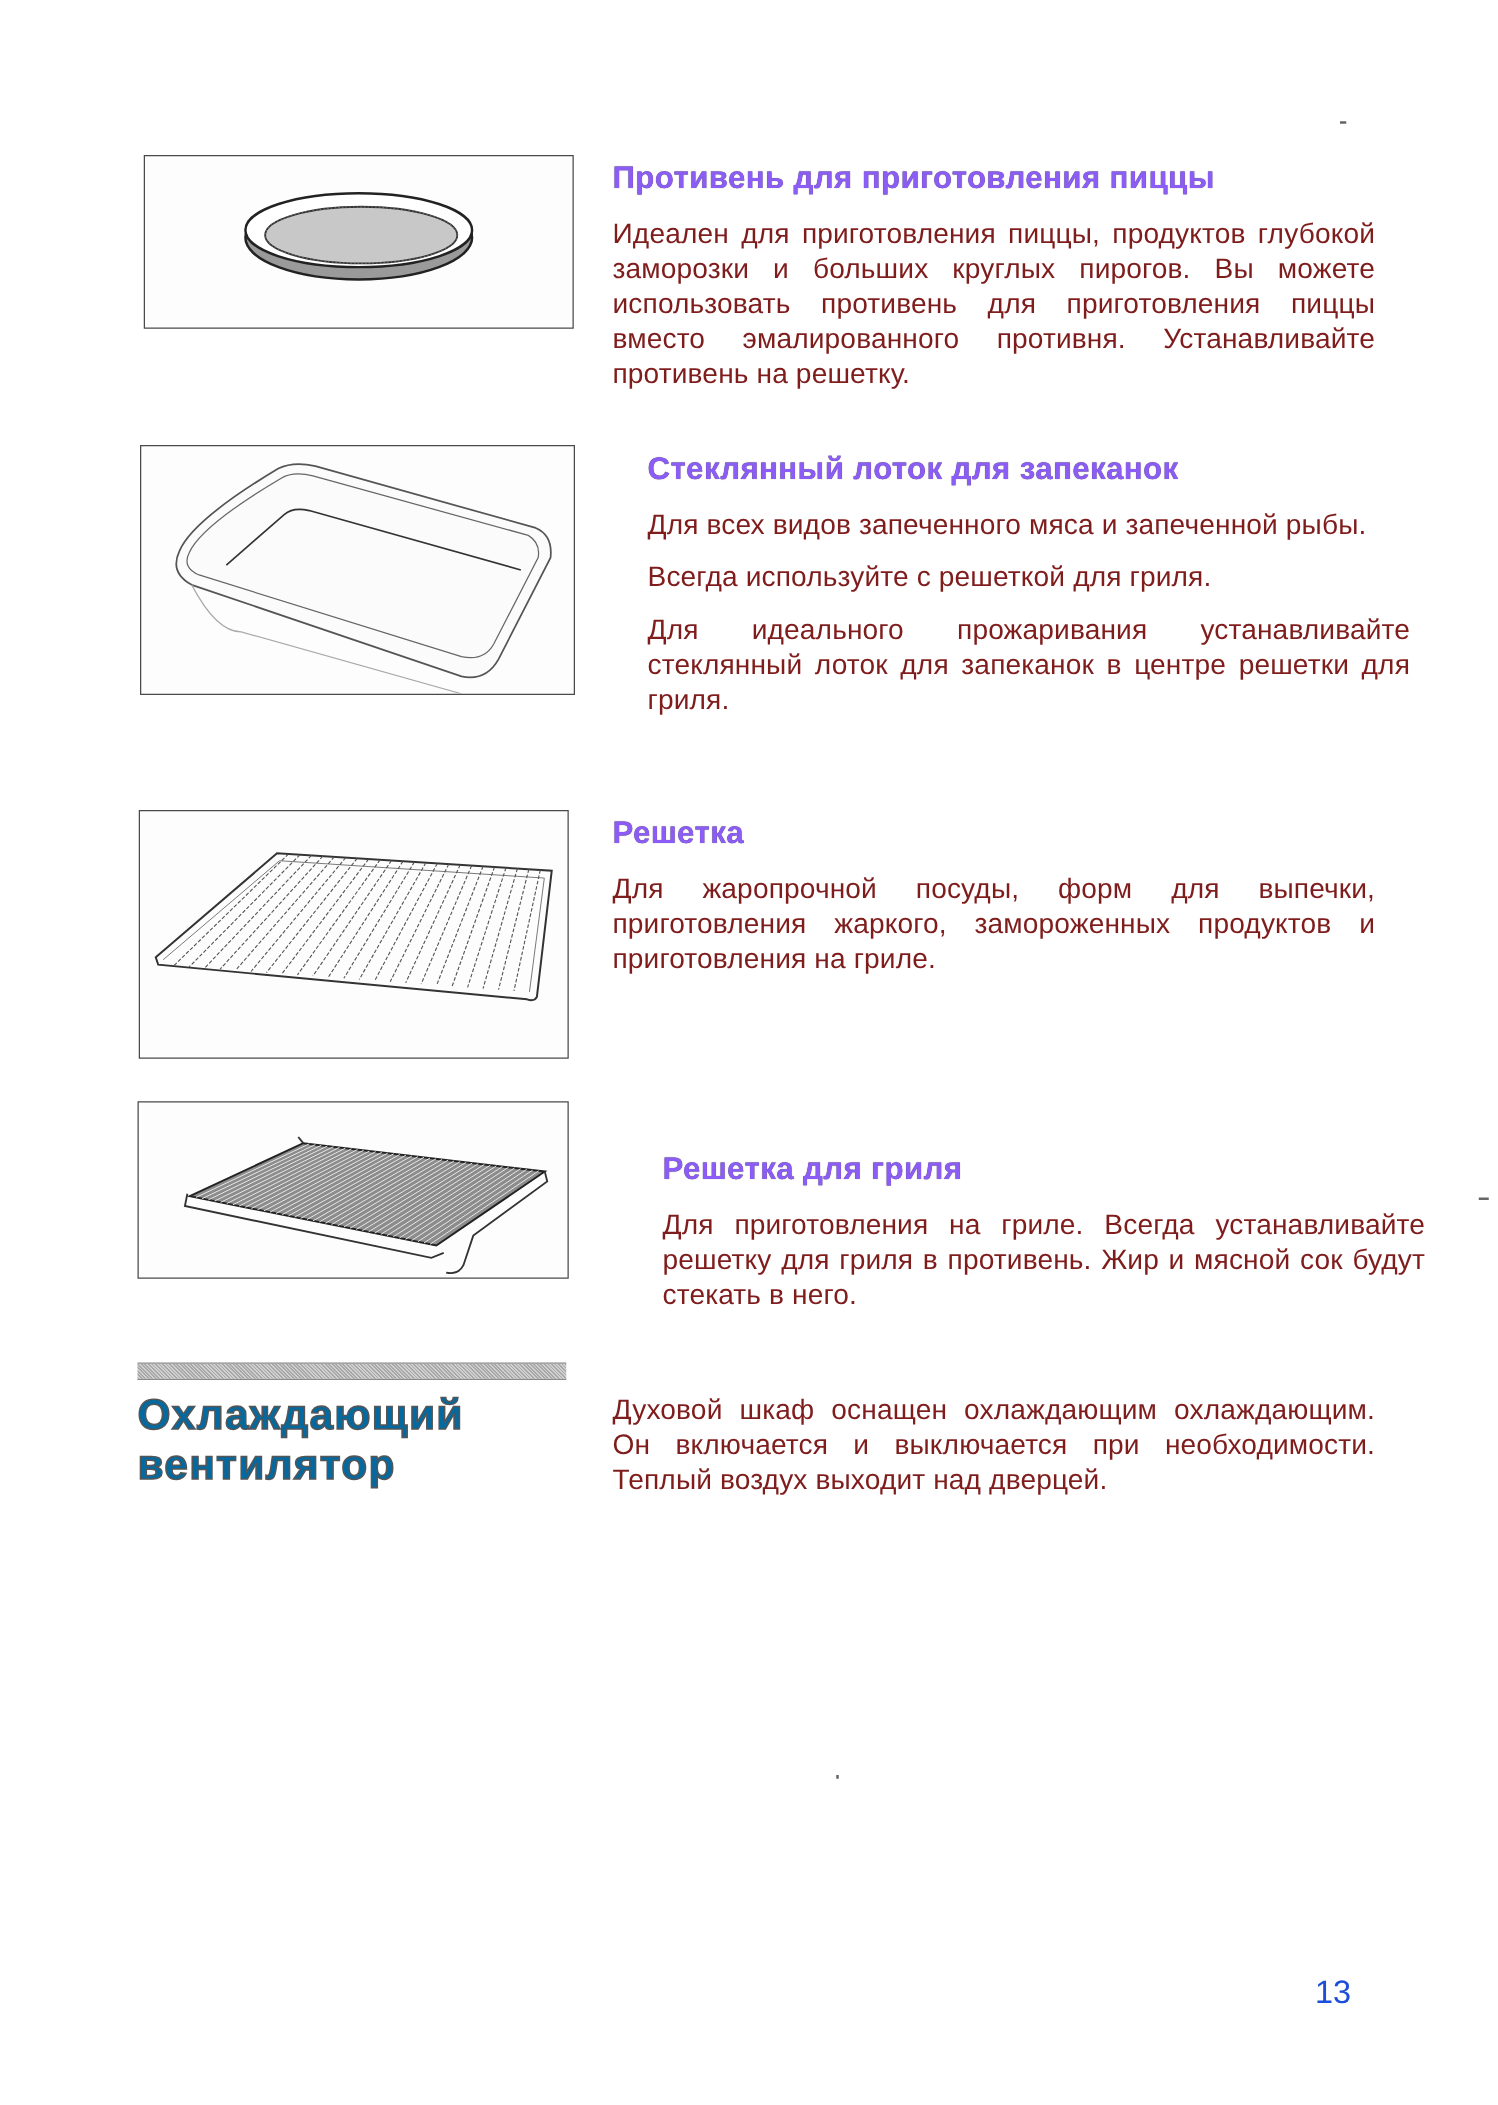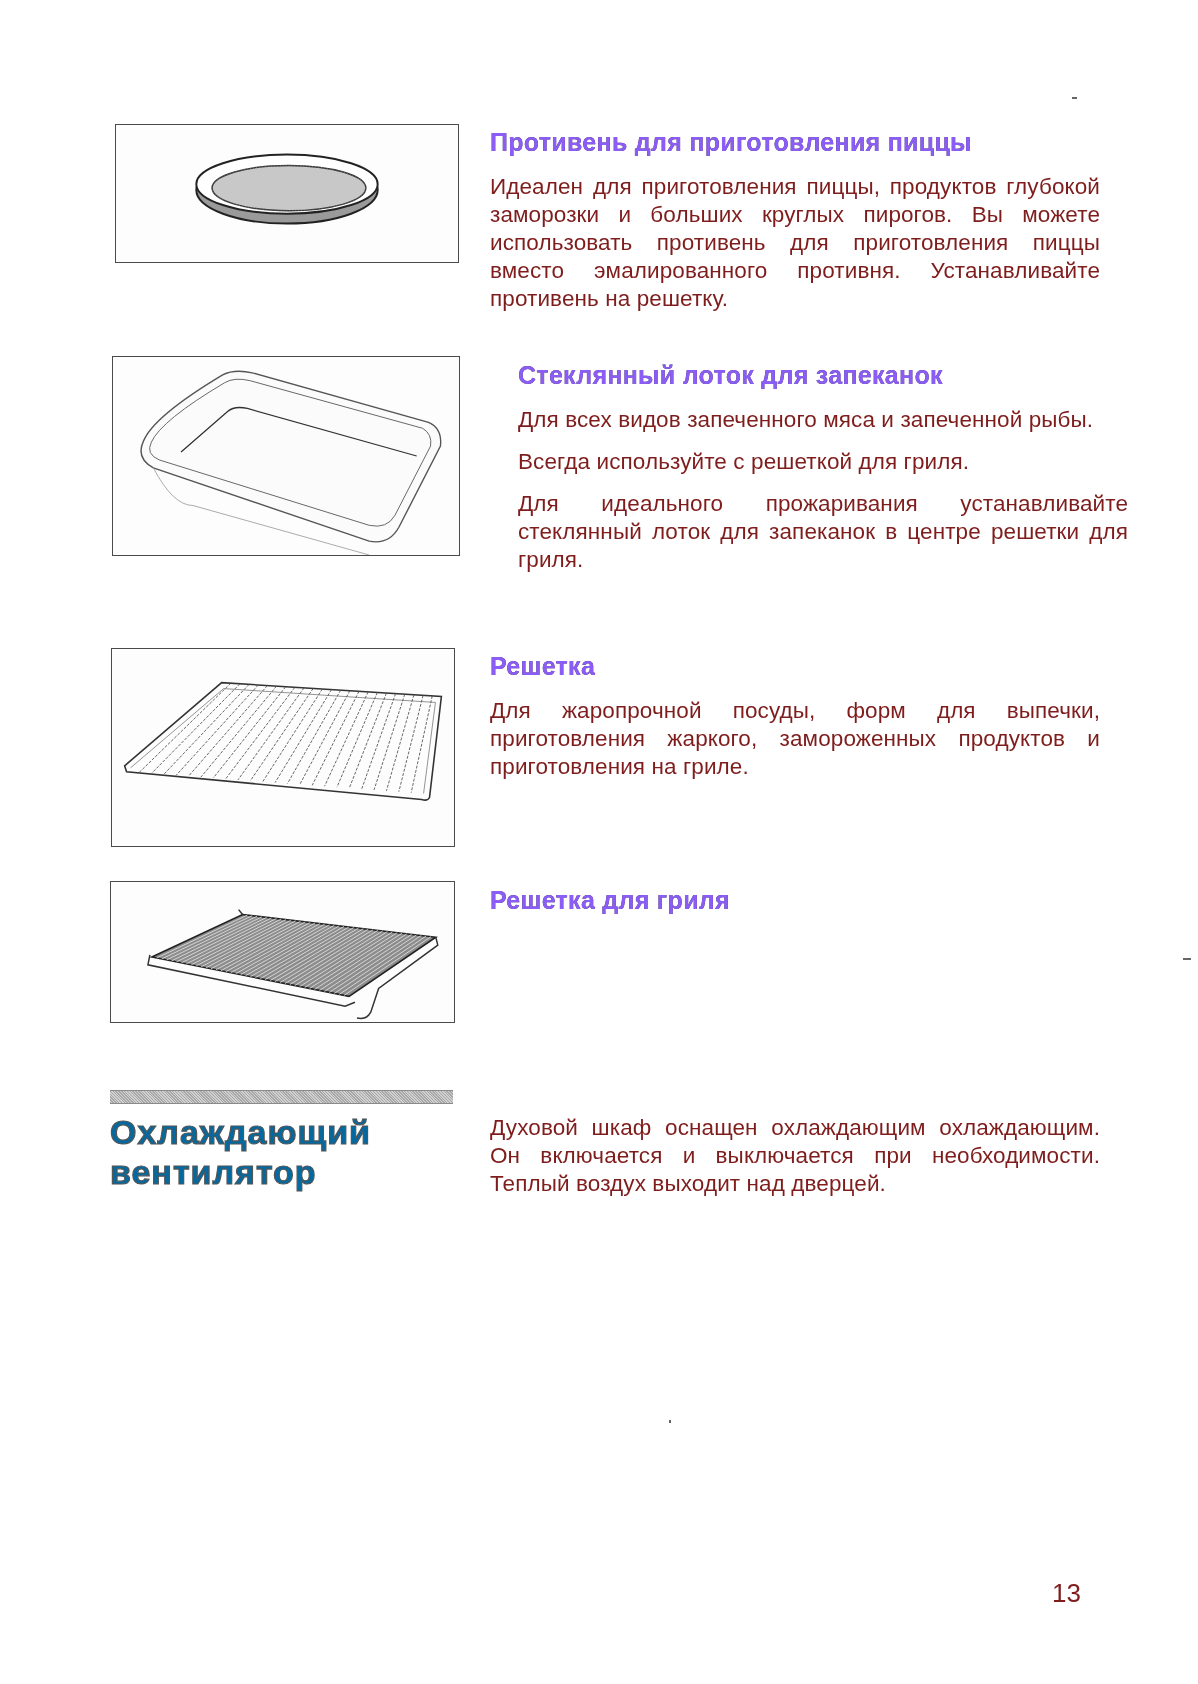--- a/index.html
+++ b/index.html
@@ -39,21 +39,21 @@
     }
     .big-heading {
       position: absolute; left: 110px; top: 1112px; width: 350px;
       font-size: 34px; font-weight: bold; line-height: 40px;
       color: #0369a1;
       -webkit-text-stroke: 1.2px #555;
       letter-spacing: 1px;
     }
     .page-number {
       position: absolute; left: 1052px; top: 1578px;
-      font-size: 26px; color: #7f1d1d; text-align: right;
+      font-size: 26px; color: #1d4ed8; text-align: right;
     }
     .speck { position: absolute; background: #666; }
   </style>
 </head>
 <body>
 
 <div class="illus" style="left:115px; top:124px; width:344px; height:139px;">
   <svg viewBox="0 0 344 139">
     <ellipse cx="172" cy="66" rx="92" ry="34" fill="#9a9a9a" stroke="#222" stroke-width="2"></ellipse>
     <ellipse cx="172" cy="60" rx="92" ry="30" fill="#ffffff" stroke="#222" stroke-width="2"></ellipse>
@@ -159,22 +159,23 @@
   <p>Для всех видов запеченного мяса и запеченной рыбы.</p>
   <p>Всегда используйте с решеткой для гриля.</p>
   <p>Для идеального прожаривания устанавливайте стеклянный лоток для запеканок в центре решетки для гриля.</p>
 </div>
 
 <div class="section" style="top:652px;">
   <h2>Решетка</h2>
   <p>Для жаропрочной посуды, форм для выпечки, приготовления жаркого, замороженных продуктов и приготовления на гриле.</p>
 </div>
 
-<div class="section" style="top:886px;">
+<div class="section" style="top:921px;margin-left:40px;">
   <h2>Решетка для гриля</h2>
+  <p>Для приготовления на гриле. Всегда устанавливайте решетку для гриля в противень. Жир и мясной сок будут стекать в него.</p>
 </div>
 
 <div class="rule-bar"></div>
 <div class="big-heading">
   <div>Охлаждающий</div>
   <div>вентилятор</div>
 </div>
 <div class="section" style="top:1114px;">
   <p>Духовой шкаф оснащен охлаждающим охлаждающим. Он включается и выключается при необходимости. Теплый воздух выходит над дверцей.</p>
 </div>

